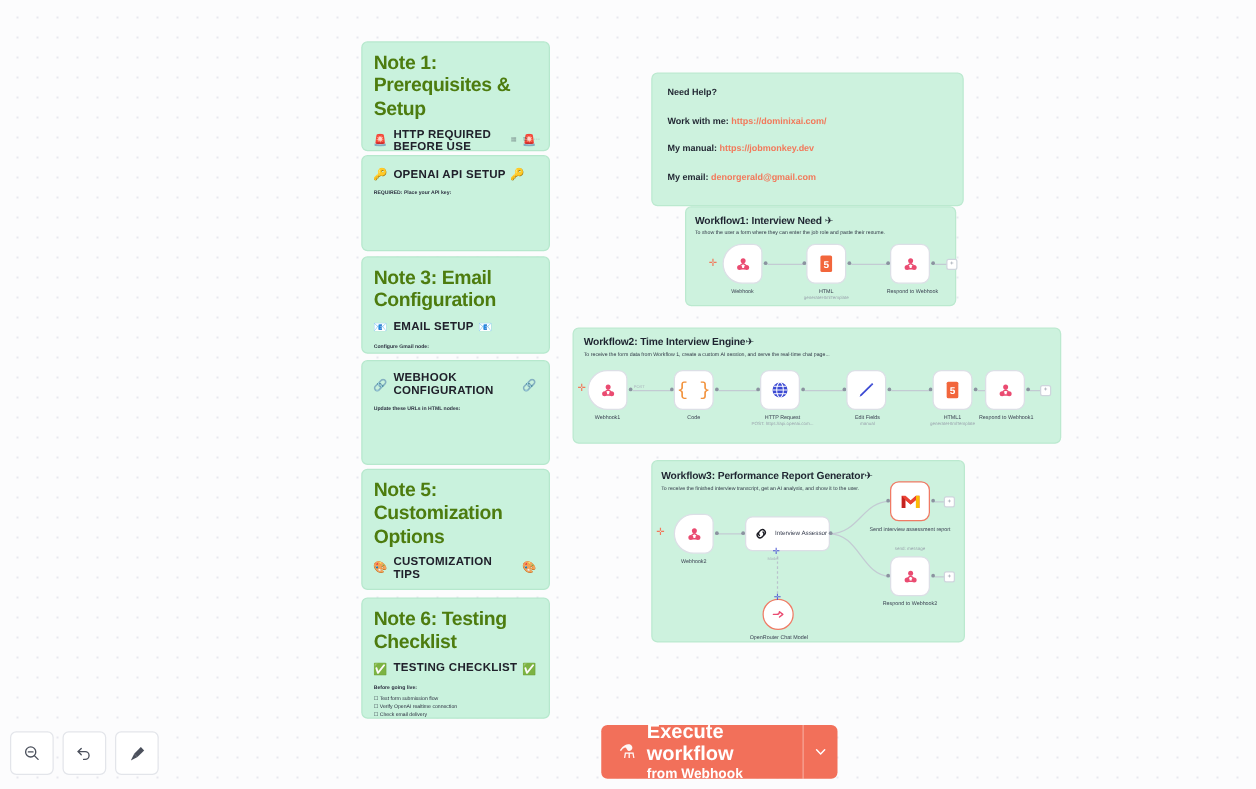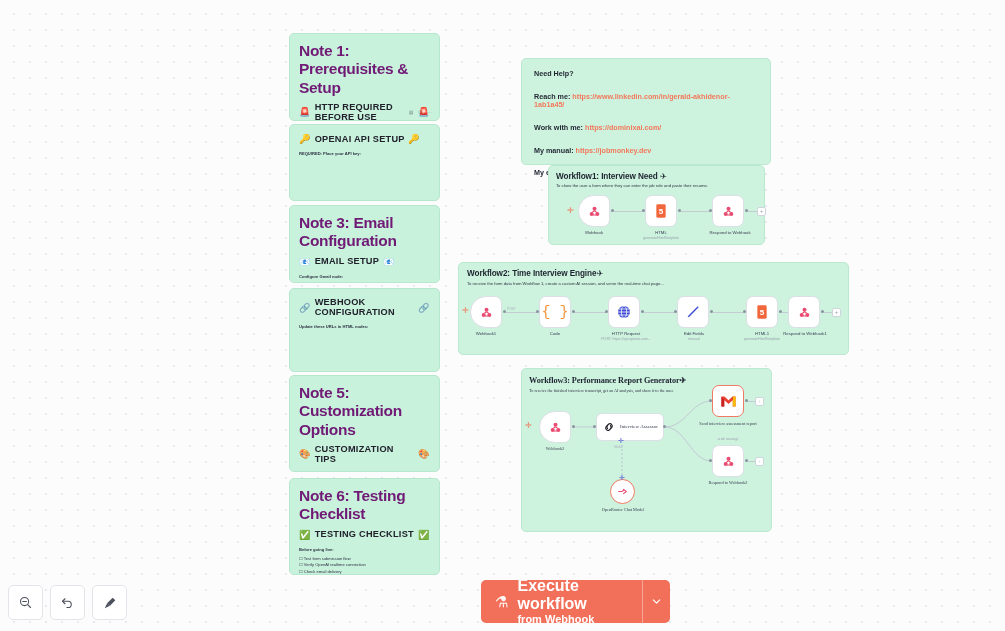--- a/index.html
+++ b/index.html
@@ -28,21 +28,21 @@
     box-sizing:border-box;
     padding:8px 9px 10px 9px;
     overflow:hidden;
   }
   .sticky h2{
     margin:0 0 5px 0;
     font-size:15.5px;
     font-weight:700;
     letter-spacing:-.3px;
     line-height:1.18;
-    color:#701a75;
+    color:#4d7c0f;
   }
   .sticky .subhead{
     font-size:9.2px;
     font-weight:700;
     letter-spacing:.25px;
     margin:0 0 7px 0;
     color:#20212b;
     display:flex;align-items:center;gap:4px;
   }
   .sticky .lead{
@@ -226,24 +226,20 @@
     <div>☐ <span>Test form submission flow</span></div>
     <div>☐ <span>Verify OpenAI realtime connection</span></div>
     <div>☐ <span>Check email delivery</span></div>
 
   </div>
 </div>
 
 <div class="helpnote abs" style="left:521px;top:58px;width:250px;height:107px;">
   <div class="row">Need Help?</div>
   <div class="row">
-    <span>Reach me:</span>
-    <span class="lnk">https://www.linkedin.com/in/gerald-akhidenor-1ab1a45/</span>
-  </div>
-  <div class="row">
     <span>Work with me:</span>
     <span class="lnk">https://dominixai.com/</span>
   </div>
   <div class="row">
     <span>My manual:</span>
     <span class="lnk">https://jobmonkey.dev</span>
   </div>
   <div class="row">
     <span>My email:</span>
     <span class="lnk">denorgerald@gmail.com</span>
@@ -367,21 +363,21 @@
       <circle cx="12" cy="7.5" r="3.2" fill="#ea4b71"></circle>
       <path d="M12 10.7 L8.2 13.4 M12 10.7 L15.8 13.4 M9.6 17.6 L14.4 17.6" stroke="#ea4b71" stroke-width="1.8" fill="none"></path>
     </svg>
   </div>
   <div class="node-label" style="left:311px;top:68px;width:70px;">Respond to Webhook1</div>
   <div class="port" style="left:362px;top:47px;"></div>
   <div class="conn" style="left:365px;top:48.5px;width:9px;"></div>
   <div class="plusbox" style="left:373px;top:45px;">+</div>
 </div>
 
-<div class="wfgroup abs" style="left:521px;top:368px;width:251px;height:164px;font-family:Liberation Serif, serif;">
+<div class="wfgroup abs" style="left:521px;top:368px;width:251px;height:146px;">
   <div class="wf-title" style="left:7px;top:6px;">Workflow3: Performance Report Generator✈</div>
   <div class="wf-sub" style="left:7px;top:19px;">To receive the finished interview transcript, get an AI analysis, and show it to the user.</div>
 
   <span class="startdot" style="left:3px;top:53px;">✛</span>
 
   <svg class="abs" style="left:0;top:0;" width="251" height="146">
     <path d="M50 58 L74 58" stroke="#c3cbd3" stroke-width="1" fill="none"></path>
     <path d="M142 58 C 165 58, 168 32, 190 32" stroke="#c3cbd3" stroke-width="1" fill="none"></path>
     <path d="M142 58 C 165 58, 168 92, 190 92" stroke="#c3cbd3" stroke-width="1" fill="none"></path>
     <path d="M100 76 C 100 95, 100 100, 100 112" stroke="#b9c2cc" stroke-width="1" stroke-dasharray="2,2" fill="none"></path>

